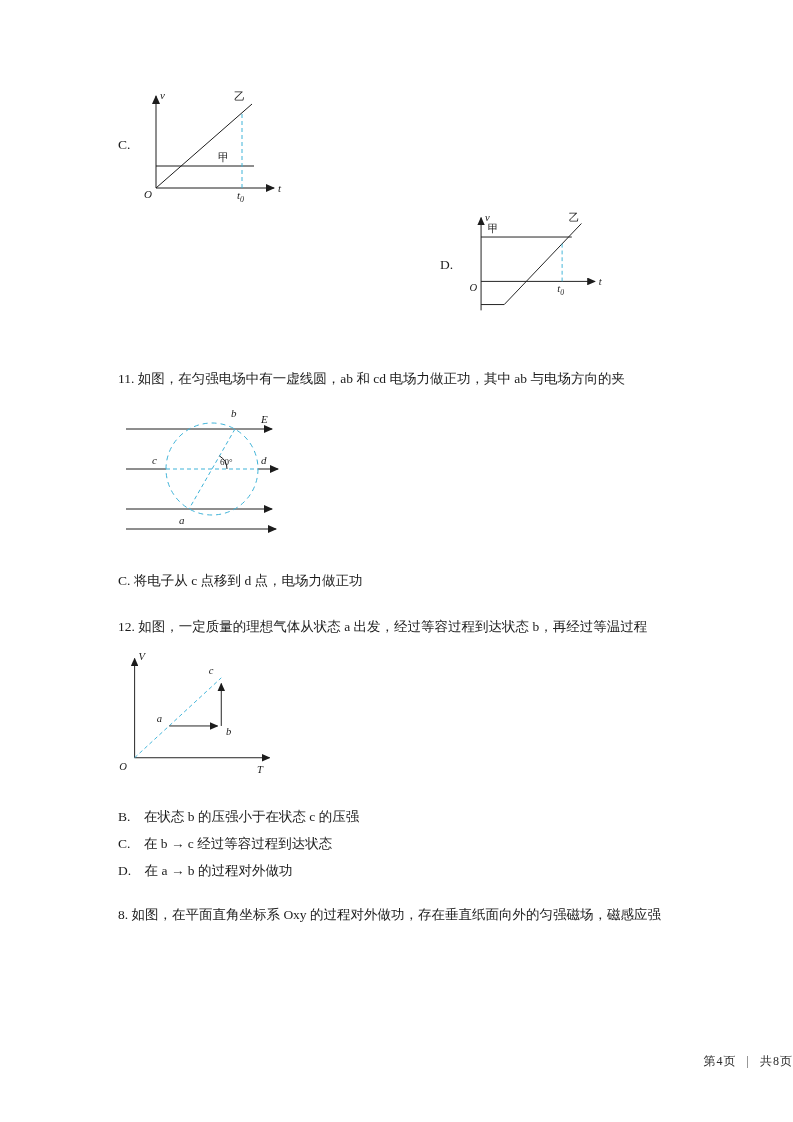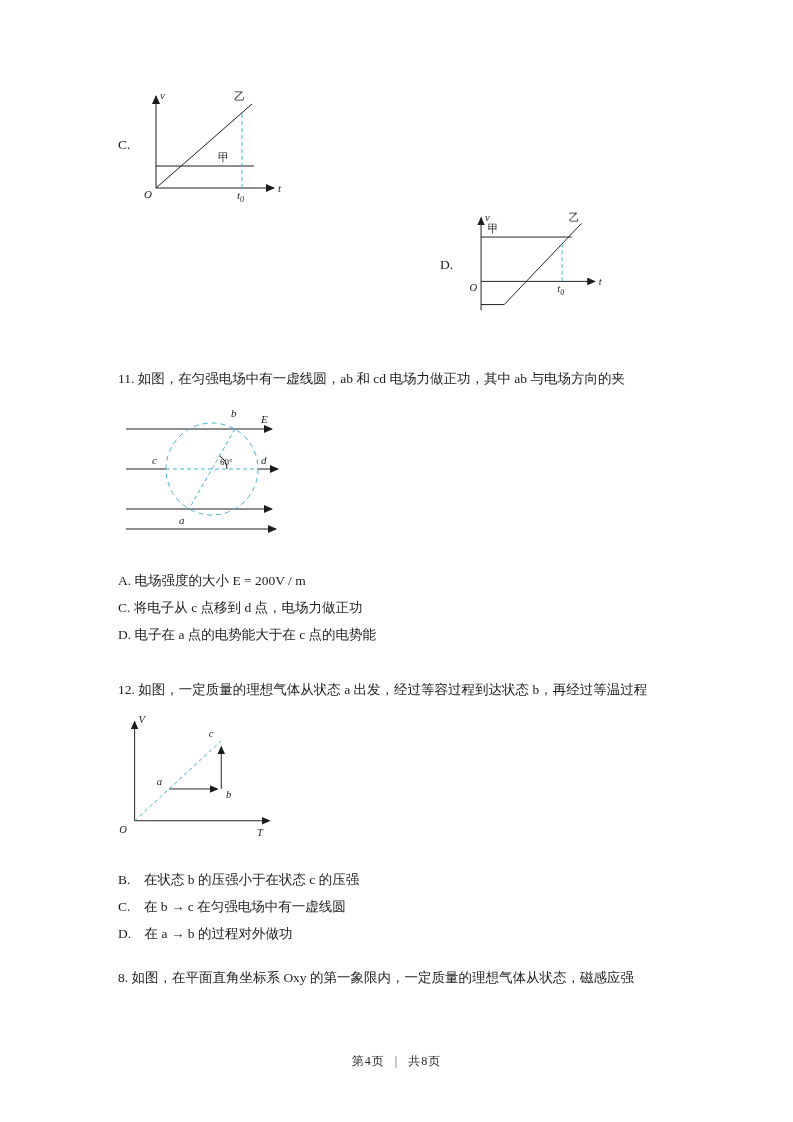--- a/index.html
+++ b/index.html
@@ -14,25 +14,25 @@
   .var { font-family:"Liberation Serif","DejaVu Serif",serif; }
   .sub { font-size:0.68em; vertical-align:-0.28em; }
   .qline { line-height:29px; }
   .opt { line-height:27px; }
   .fig-row { display:flex; align-items:center; gap:10px; }
   .fig-row .opt-label { font-size:13.5px; }
   .figD-row { margin:8px 0 0 322px; }
   .q11-block { margin-top:44px; }
   .fig11 { margin:8px 0 0 2px; }
   .opts { margin-top:26px; }
-  .q12-block { margin-top:27px; }
+  .q12-block { margin-top:18px; }
   .fig12 { margin:6px 0 0 -8px; }
   .q13-block { margin-top:16px; }
   .footer {
-    position:absolute; left:0; right:0; top:1053px; text-align:center;
+    position:absolute; left:0; right:0; top:1053px; text-align:right;
     font-size:12px; color:#2a2a2a; letter-spacing:1px;
   }
   .footer .sep { margin:0 10px; color:#555; }
   svg { display:block; }
   svg text { font-family:"Liberation Serif","DejaVu Serif",serif; fill:#1c1c1c; }
   .itxt { font-style:italic; font-size:11px; }
   .ctxt { font-size:11px; }
   .deg  { font-size:9px; }
   .ink  { stroke:#1c1c1c; stroke-width:1; fill:none; }
 </style>
@@ -107,23 +107,21 @@
         <path class="ink" d="M107,68 A15,15 0 0 0 99.5,55"></path>
         <text class="itxt" x="141" y="22">E</text>
         <text class="itxt" x="111" y="16">b</text>
         <text class="itxt" x="32" y="63">c</text>
         <text class="itxt" x="141" y="63">d</text>
         <text class="itxt" x="59" y="123">a</text>
         <text class="deg" x="100" y="64">60°</text>
       </svg>
 
       <div class="opts">
-        <div class="opt"><span>A. 电场强度的大小 </span><span class="var">E</span><span> = 200V / m</span></div>
         <div class="opt"><span>C. 将电子从 </span><span class="var">c</span><span> 点移到 </span><span class="var">d</span><span> 点，电场力做正功</span></div>
-        <div class="opt"><span>D. 电子在 </span><span class="var">a</span><span> 点的电势能大于在 </span><span class="var">c</span><span> 点的电势能</span></div>
       </div>
     </div>
 
     <div class="q12-block">
       <div class="qline"><span>12. 如图，一定质量的理想气体从状态 </span><span class="var">a</span><span> 出发，经过等容过程到达状态 </span><span class="var">b</span><span>，再经过等温过程</span></div>
 
       <svg class="fig12" width="185" height="130" viewBox="0 0 185 135">
         <defs>
           <marker id="arrG" markerWidth="9" markerHeight="8" refX="8" refY="4" orient="auto" markerUnits="userSpaceOnUse">
             <path d="M0,0 L9,4 L0,8 z" fill="#1c1c1c"></path>
@@ -137,27 +135,27 @@
         <text class="itxt" x="26" y="14">V</text>
         <text class="itxt" x="149" y="131">T</text>
         <text class="itxt" x="6" y="128">O</text>
         <text class="itxt" x="45" y="78">a</text>
         <text class="itxt" x="117" y="91">b</text>
         <text class="itxt" x="99" y="28">c</text>
       </svg>
 
       <div class="opts">
         <div class="opt"><span>B.　在状态 </span><span class="var">b</span><span> 的压强小于在状态 </span><span class="var">c</span><span> 的压强</span></div>
-        <div class="opt"><span>C.　在 </span><span class="var">b</span><span> → </span><span class="var">c</span><span> 在匀强电场中有一虚线圆</span></div>
+        <div class="opt"><span>C.　在 </span><span class="var">b</span><span> → </span><span class="var">c</span><span> 经过等容过程到达状态</span></div>
         <div class="opt"><span>D.　在 </span><span class="var">a</span><span> → </span><span class="var">b</span><span> 的过程对外做功</span></div>
       </div>
     </div>
 
     <div class="q13-block">
-      <div class="qline"><span>8. 如图，在平面直角坐标系 </span><span class="var">Oxy</span><span> 的第一象限内，一定质量的理想气体从状态，磁感应强</span></div>
+      <div class="qline"><span>8. 如图，在平面直角坐标系 </span><span class="var">Oxy</span><span> 的过程对外做功，存在垂直纸面向外的匀强磁场，磁感应强</span></div>
     </div>
 
   </div>
 
   <div class="footer">
     <span>第4页</span><span class="sep">|</span><span>共8页</span>
   </div>
 </div>
 
 </body></html>

